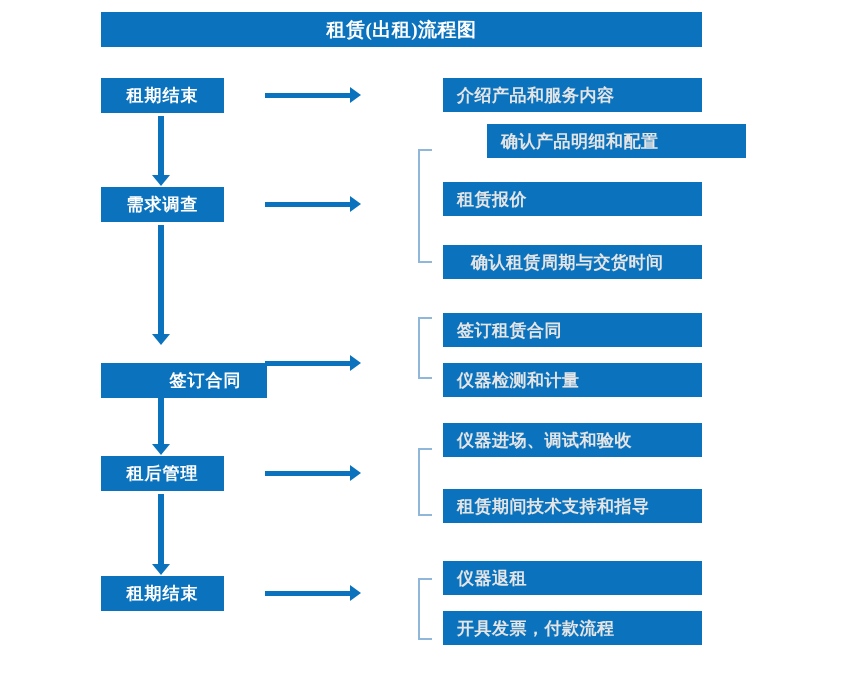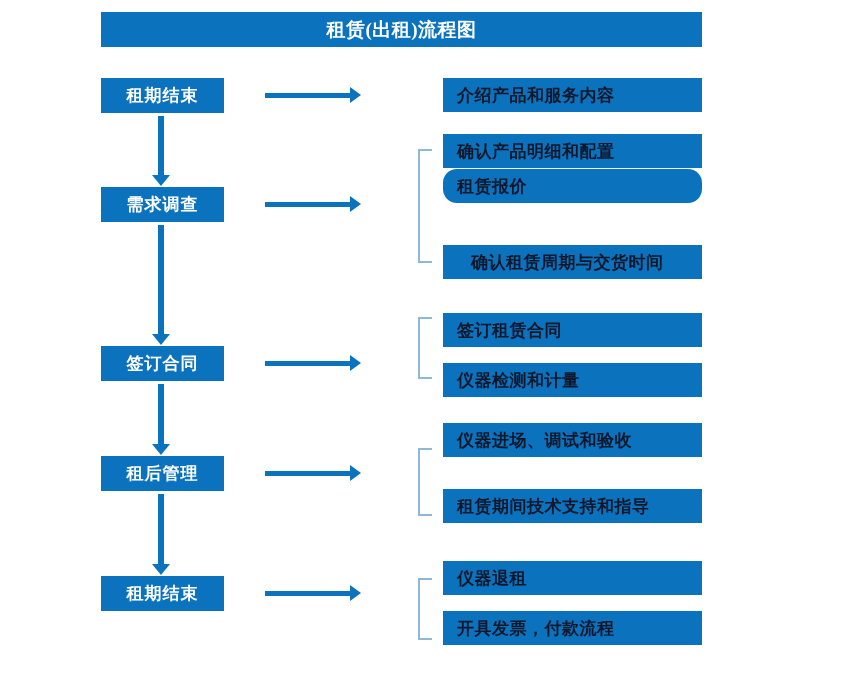--- a/index.html
+++ b/index.html
@@ -55,21 +55,21 @@
     letter-spacing: 1px;
   }
 
   
   .detail-box {
     position: absolute;
     left: 443px;
     width: 259px;
     height: 34px;
     background: #0b72bd;
-    color: #0f172a;
+    color: #e5e5e5;
     font-size: 17px;
     font-weight: bold;
     display: flex;
     align-items: center;
     justify-content: flex-start;
     padding-left: 14px;
     box-sizing: border-box;
     letter-spacing: 0.5px;
   }
 
@@ -130,21 +130,21 @@
 </style>
 </head>
 <body>
 
 <div id="canvas">
 
   <div class="title-bar">租赁(出租)流程图</div>
 
   <div class="stage-box" style="top:78px;">租期结束</div>
   <div class="stage-box" style="top:187px;">需求调查</div>
-  <div class="stage-box" style="top:346px;">签订合同</div>
+  <div class="stage-box" style="top:363px;padding-left:43px;">签订合同</div>
   <div class="stage-box" style="top:456px;">租后管理</div>
   <div class="stage-box" style="top:576px;">租期结束</div>
 
   <div class="v-arrow" style="left:152px; top:116px; height:70px;">
     <div class="shaft" style="height:59px;"></div>
     <div class="head" style="top:59px;"></div>
   </div>
   <div class="v-arrow" style="left:152px; top:225px; height:120px;">
     <div class="shaft" style="height:109px;"></div>
     <div class="head" style="top:109px;"></div>
@@ -178,22 +178,22 @@
     <div class="shaft" style="width:85px;"></div>
     <div class="head" style="left:85px;"></div>
   </div>
 
   <div class="bracket" style="left:418px; top:149px; height:114px;"></div>
   <div class="bracket" style="left:418px; top:317px; height:62px;"></div>
   <div class="bracket" style="left:418px; top:448px; height:68px;"></div>
   <div class="bracket" style="left:418px; top:578px; height:62px;"></div>
 
   <div class="detail-box" style="top:78px;">介绍产品和服务内容</div>
-  <div class="detail-box" style="top:134px;">确认产品明细和配置</div>
-  <div class="detail-box" style="top:169px;border-radius:14px;">租赁报价</div>
+  <div class="detail-box" style="top:124px;margin-left:44px;">确认产品明细和配置</div>
+  <div class="detail-box" style="top:182px;">租赁报价</div>
   <div class="detail-box" style="top:245px;padding-left:28px;">确认租赁周期与交货时间</div>
 
   <div class="detail-box" style="top:313px;">签订租赁合同</div>
   <div class="detail-box" style="top:423px;">仪器进场、调试和验收</div>
 
   <div class="detail-box" style="top:363px;">仪器检测和计量</div>
   <div class="detail-box" style="top:489px;">租赁期间技术支持和指导</div>
 
   <div class="detail-box" style="top:561px;">仪器退租</div>
   <div class="detail-box" style="top:611px;font-family:Liberation Mono, monospace;">开具发票，付款流程</div>

